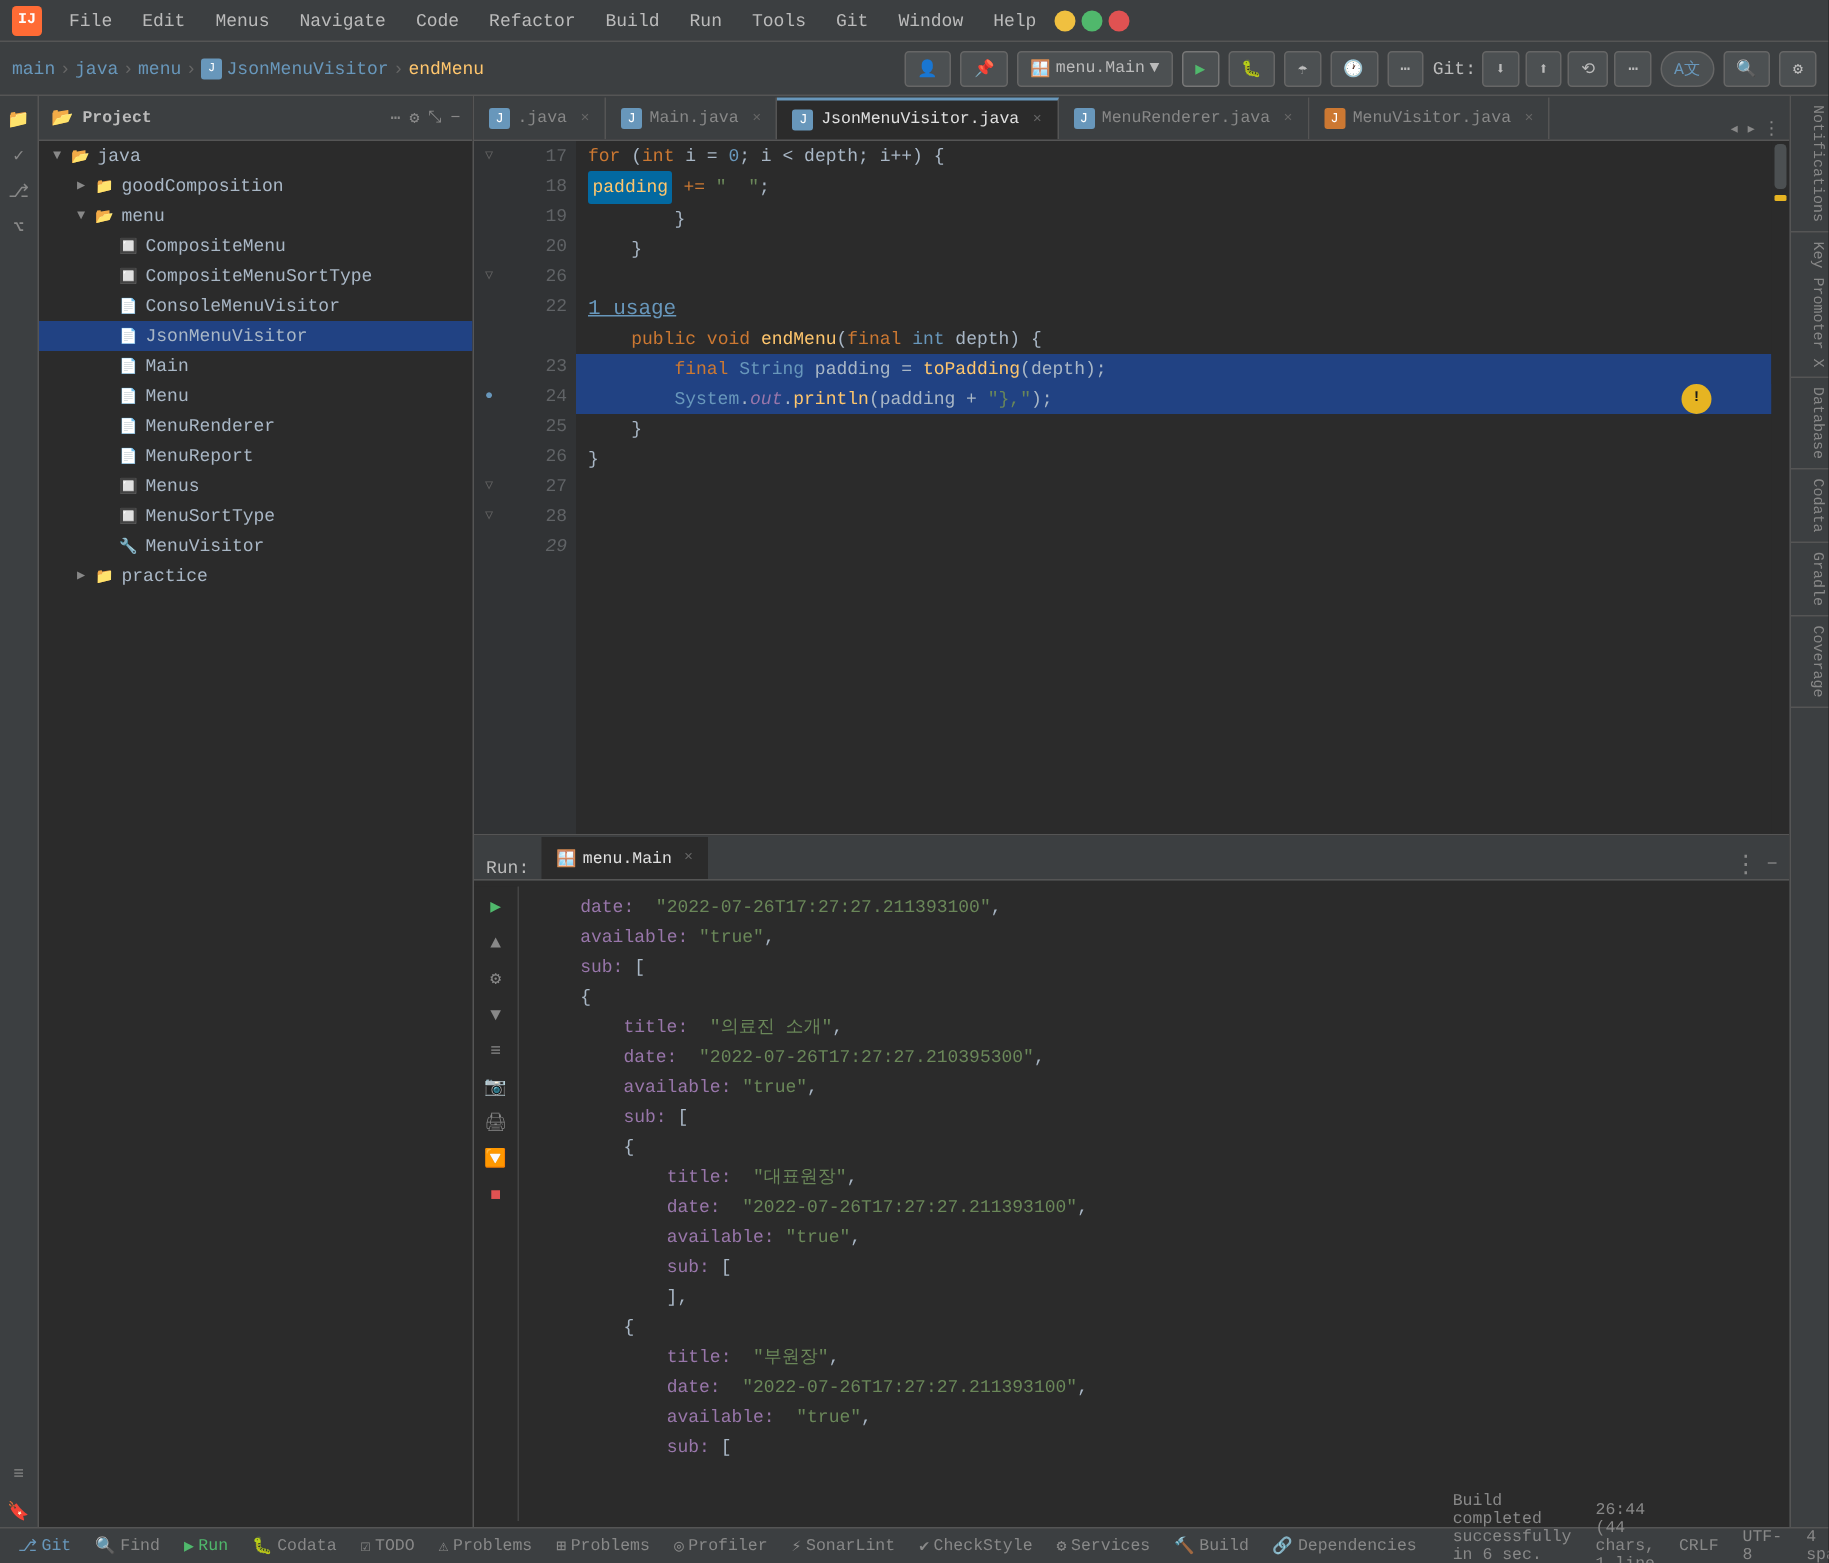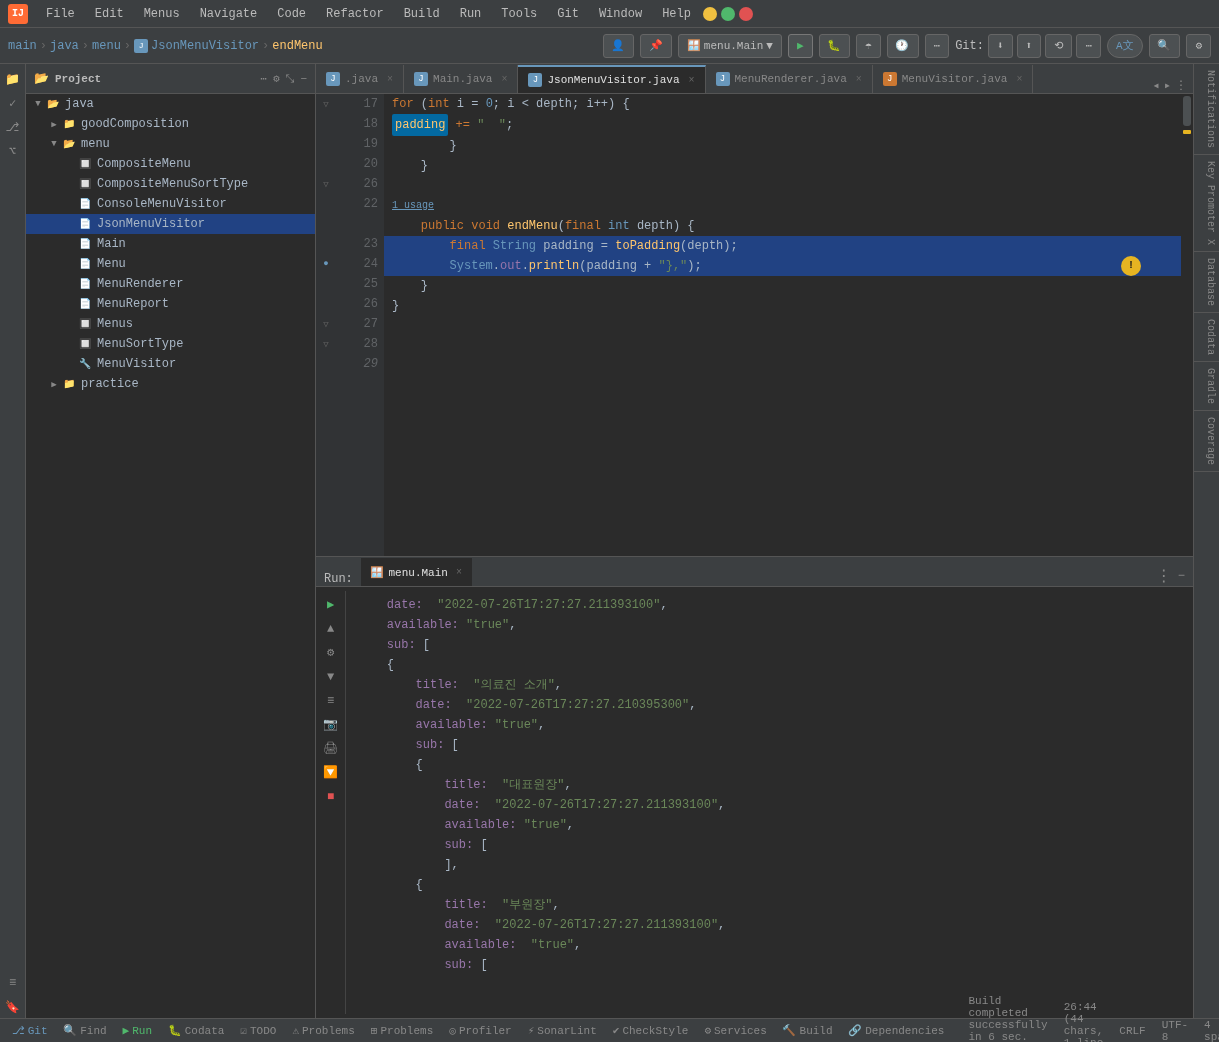--- a/index.html
+++ b/index.html
@@ -192,21 +192,21 @@
       white-space: pre;
     }
     .code-line.highlighted { background: #214283; }
 
     
     .kw { color: #cc7832; }
     .str { color: #6a8759; }
     .num { color: #6897bb; }
     .fn { color: #ffc66d; }
     .type { color: #6897bb; }
-    .usage-label { color: #6897bb; font-size: 10px; text-decoration: underline; }
+    .usage-label { color: #6897bb; font-size: 14px; text-decoration: underline; }
     .vertical-tab {
       writing-mode: vertical-rl;
       text-orientation: mixed;
       padding: 8px 4px;
       font-size: 11px;
       color: #888;
       cursor: pointer;
       border-bottom: 1px solid #555;
     }
 
@@ -599,21 +599,21 @@
 
           <div class="code-line">
             <span>    </span><span class="kw">public</span><span> </span><span class="kw">void</span><span> </span><span class="fn">endMenu</span><span>(</span><span class="kw">final</span><span> </span><span class="type">int</span><span> depth) {</span>
           </div>
 
           <div class="code-line highlighted">
             <span>        </span><span class="kw">final</span><span> </span><span class="type">String</span><span> padding = </span><span class="fn">toPadding</span><span>(depth);</span>
           </div>
 
           <div class="code-line highlighted" style="position:relative;">
-            <span>        </span><span class="type">System</span><span>.</span><span style="color:#9876aa;">out</span><span>.</span><span class="fn">println</span><span>(padding + </span><span class="str">"},"</span><span>);</span>
+            <span>        </span><span class="type">System</span><span>.</span><span style="color:#9876aa;font-style:italic;">out</span><span>.</span><span class="fn">println</span><span>(padding + </span><span class="str">"},"</span><span>);</span>
             
             <div class="tooltip-bubble" style="position:absolute; right:40px; top:0px;">!</div>
           </div>
 
           <div class="code-line">
             <span>    }</span>
           </div>
 
           <div class="code-line">
             <span>}</span>

